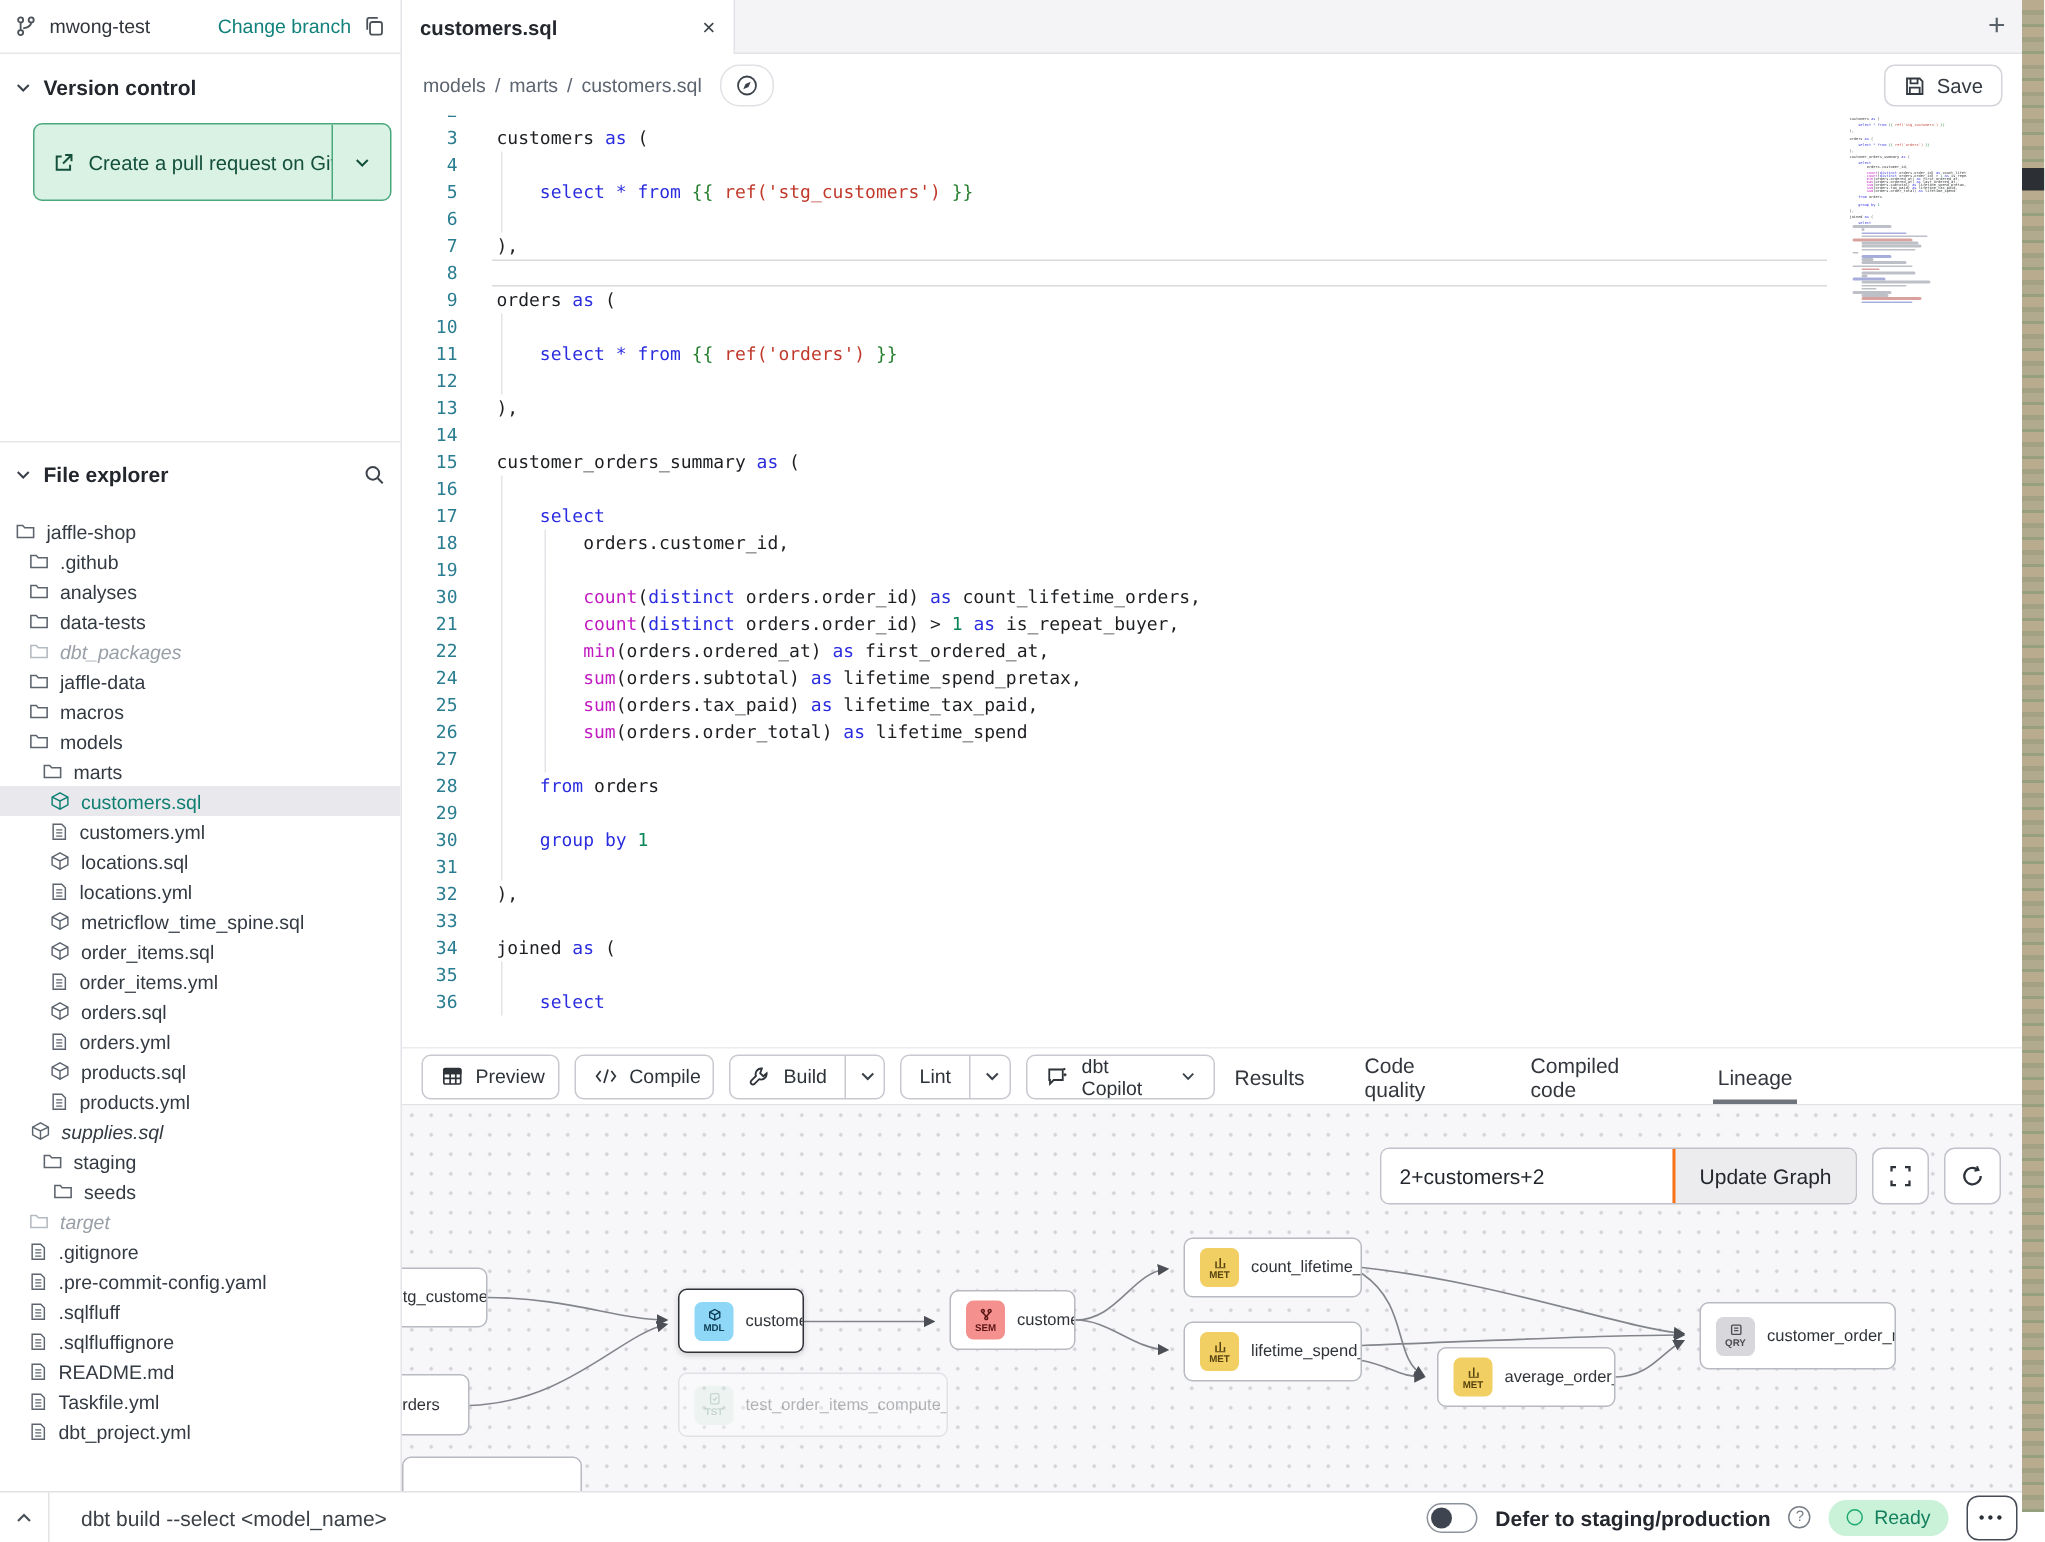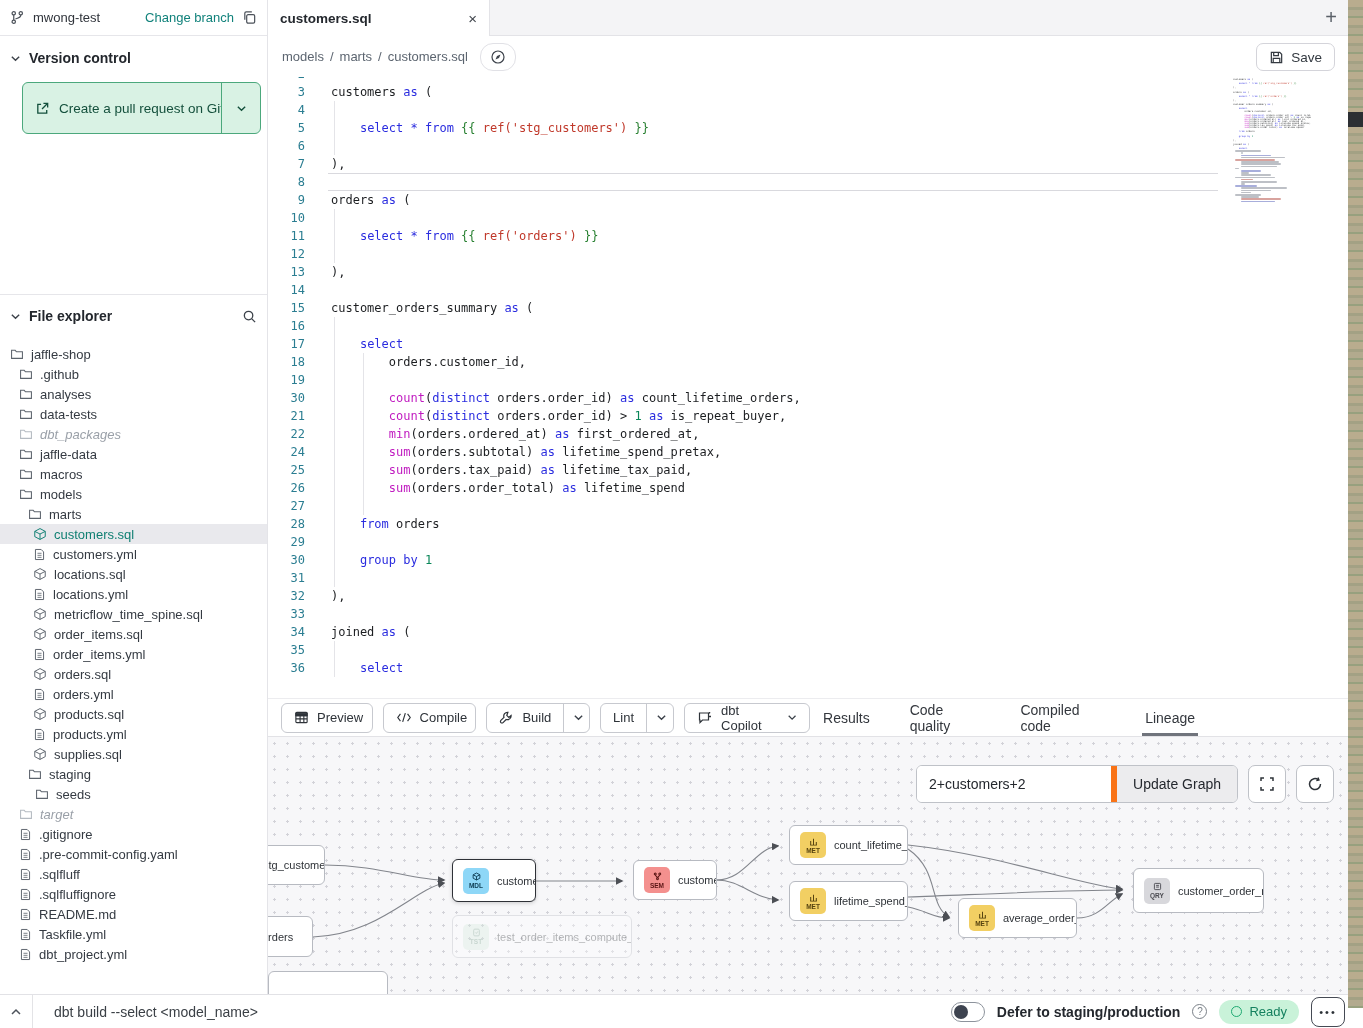--- a/index.html
+++ b/index.html
@@ -63,21 +63,21 @@
   .abtn .seg.car{border-left:1px solid #c7c9cf;padding:0 9px;color:#3c424a;}
   .rtabs{margin-left:auto;margin-right:152px;display:flex;gap:34px;height:100%;align-items:center;}
   .rtab{font-size:14px;color:#33373d;height:100%;display:flex;align-items:center;padding:0 3px;cursor:pointer;border-bottom:3px solid transparent;border-top:3px solid transparent;}
   .rtab.active{border-bottom-color:#70747c;}
 
   
   .lineage{position:absolute;left:268px;top:737px;width:1095px;height:257px;background-color:#f7f7f9;background-image:radial-gradient(#d2d2d8 1px, transparent 1.2px);background-size:13px 13px;overflow:hidden;}
   .lin-controls{position:absolute;top:28px;right:29px;display:flex;gap:10px;align-items:center;z-index:5;border-radius:17px;}
   .sel-group{display:flex;height:38px;border:1px solid #bfc2c8;border-radius:6px;overflow:hidden;background:#fff;}
   .sel-input{width:194px;height:100%;border:none;outline:none;padding:0 12px;font-size:14px;color:#24282e;font-family:"Liberation Sans",sans-serif;}
-  .upd-btn{height:100%;padding:0 16px;border:none;border-left:6px solid #f97316;background:#ececee;font-size:14px;color:#24282e;cursor:pointer;font-family:"Liberation Sans",sans-serif;}
+  .upd-btn{height:100%;padding:0 16px;border:none;border-left:2px solid #f97316;background:#ececee;font-size:14px;color:#24282e;cursor:pointer;font-family:"Liberation Sans",sans-serif;}
   .sq-btn{width:38px;height:38px;border:1px solid #bfc2c8;border-radius:7px;background:#fff;display:flex;align-items:center;justify-content:center;color:#2e3339;cursor:pointer;}
   #lin-svg{position:absolute;left:0;top:0;}
   .lnode{position:absolute;display:flex;align-items:center;gap:8px;padding:0 10px;background:#fff;border:1px solid #b7bac1;border-radius:6px;font-size:11px;color:#2f3338;cursor:pointer;white-space:nowrap;overflow:hidden;}
   .lnode.sel{border:1.5px solid #2e3137;box-shadow:0 1px 4px rgba(0,0,0,.18);z-index:2;}
   .lnode.faded{opacity:.35;}
   .badge{width:26px;height:26px;border-radius:5px;display:flex;flex-direction:column;align-items:center;justify-content:center;font-size:6.5px;font-weight:bold;flex:0 0 auto;gap:1px;}
   .badge-MDL{background:#8ed7f7;color:#0d3c52;}
   .badge-SEM{background:#f4908e;color:#5c1615;}
   .badge-MET{background:#f2cf63;color:#574410;}
   .badge-QRY{background:#d8d8dc;color:#4a4a50;}
@@ -333,21 +333,21 @@
           </div>
           <div class="trow" style="padding-left: 33px;">
             <span class="ticon">
               <svg class="ic" width="13" height="13" viewBox="0 0 16 16" fill="none" stroke="currentColor" stroke-width="1.2">
                 <path d="M3 1.8h7l3 3v9.4H3z"></path>
                 <path d="M5.5 6.5h5M5.5 9h5M5.5 11.5h5" stroke-width="1"></path>
               </svg>
             </span>
             <span>products.yml</span>
           </div>
-          <div class="trow" style="padding-left: 33px;">
+          <div class="trow" style="padding-left: 20px; font-style: italic;">
             <span class="ticon">
               <svg class="ic" width="14" height="14" viewBox="0 0 16 16" fill="none" stroke="currentColor" stroke-width="1.1">
                 <path d="M8 1.8L14 5v6L8 14.2 2 11V5z"></path>
                 <path d="M2 5l6 3 6-3M8 8v6.2"></path>
               </svg>
             </span>
             <span>supplies.sql</span>
           </div>
           <div class="trow" style="padding-left: 28px;">
             <span class="ticon">

